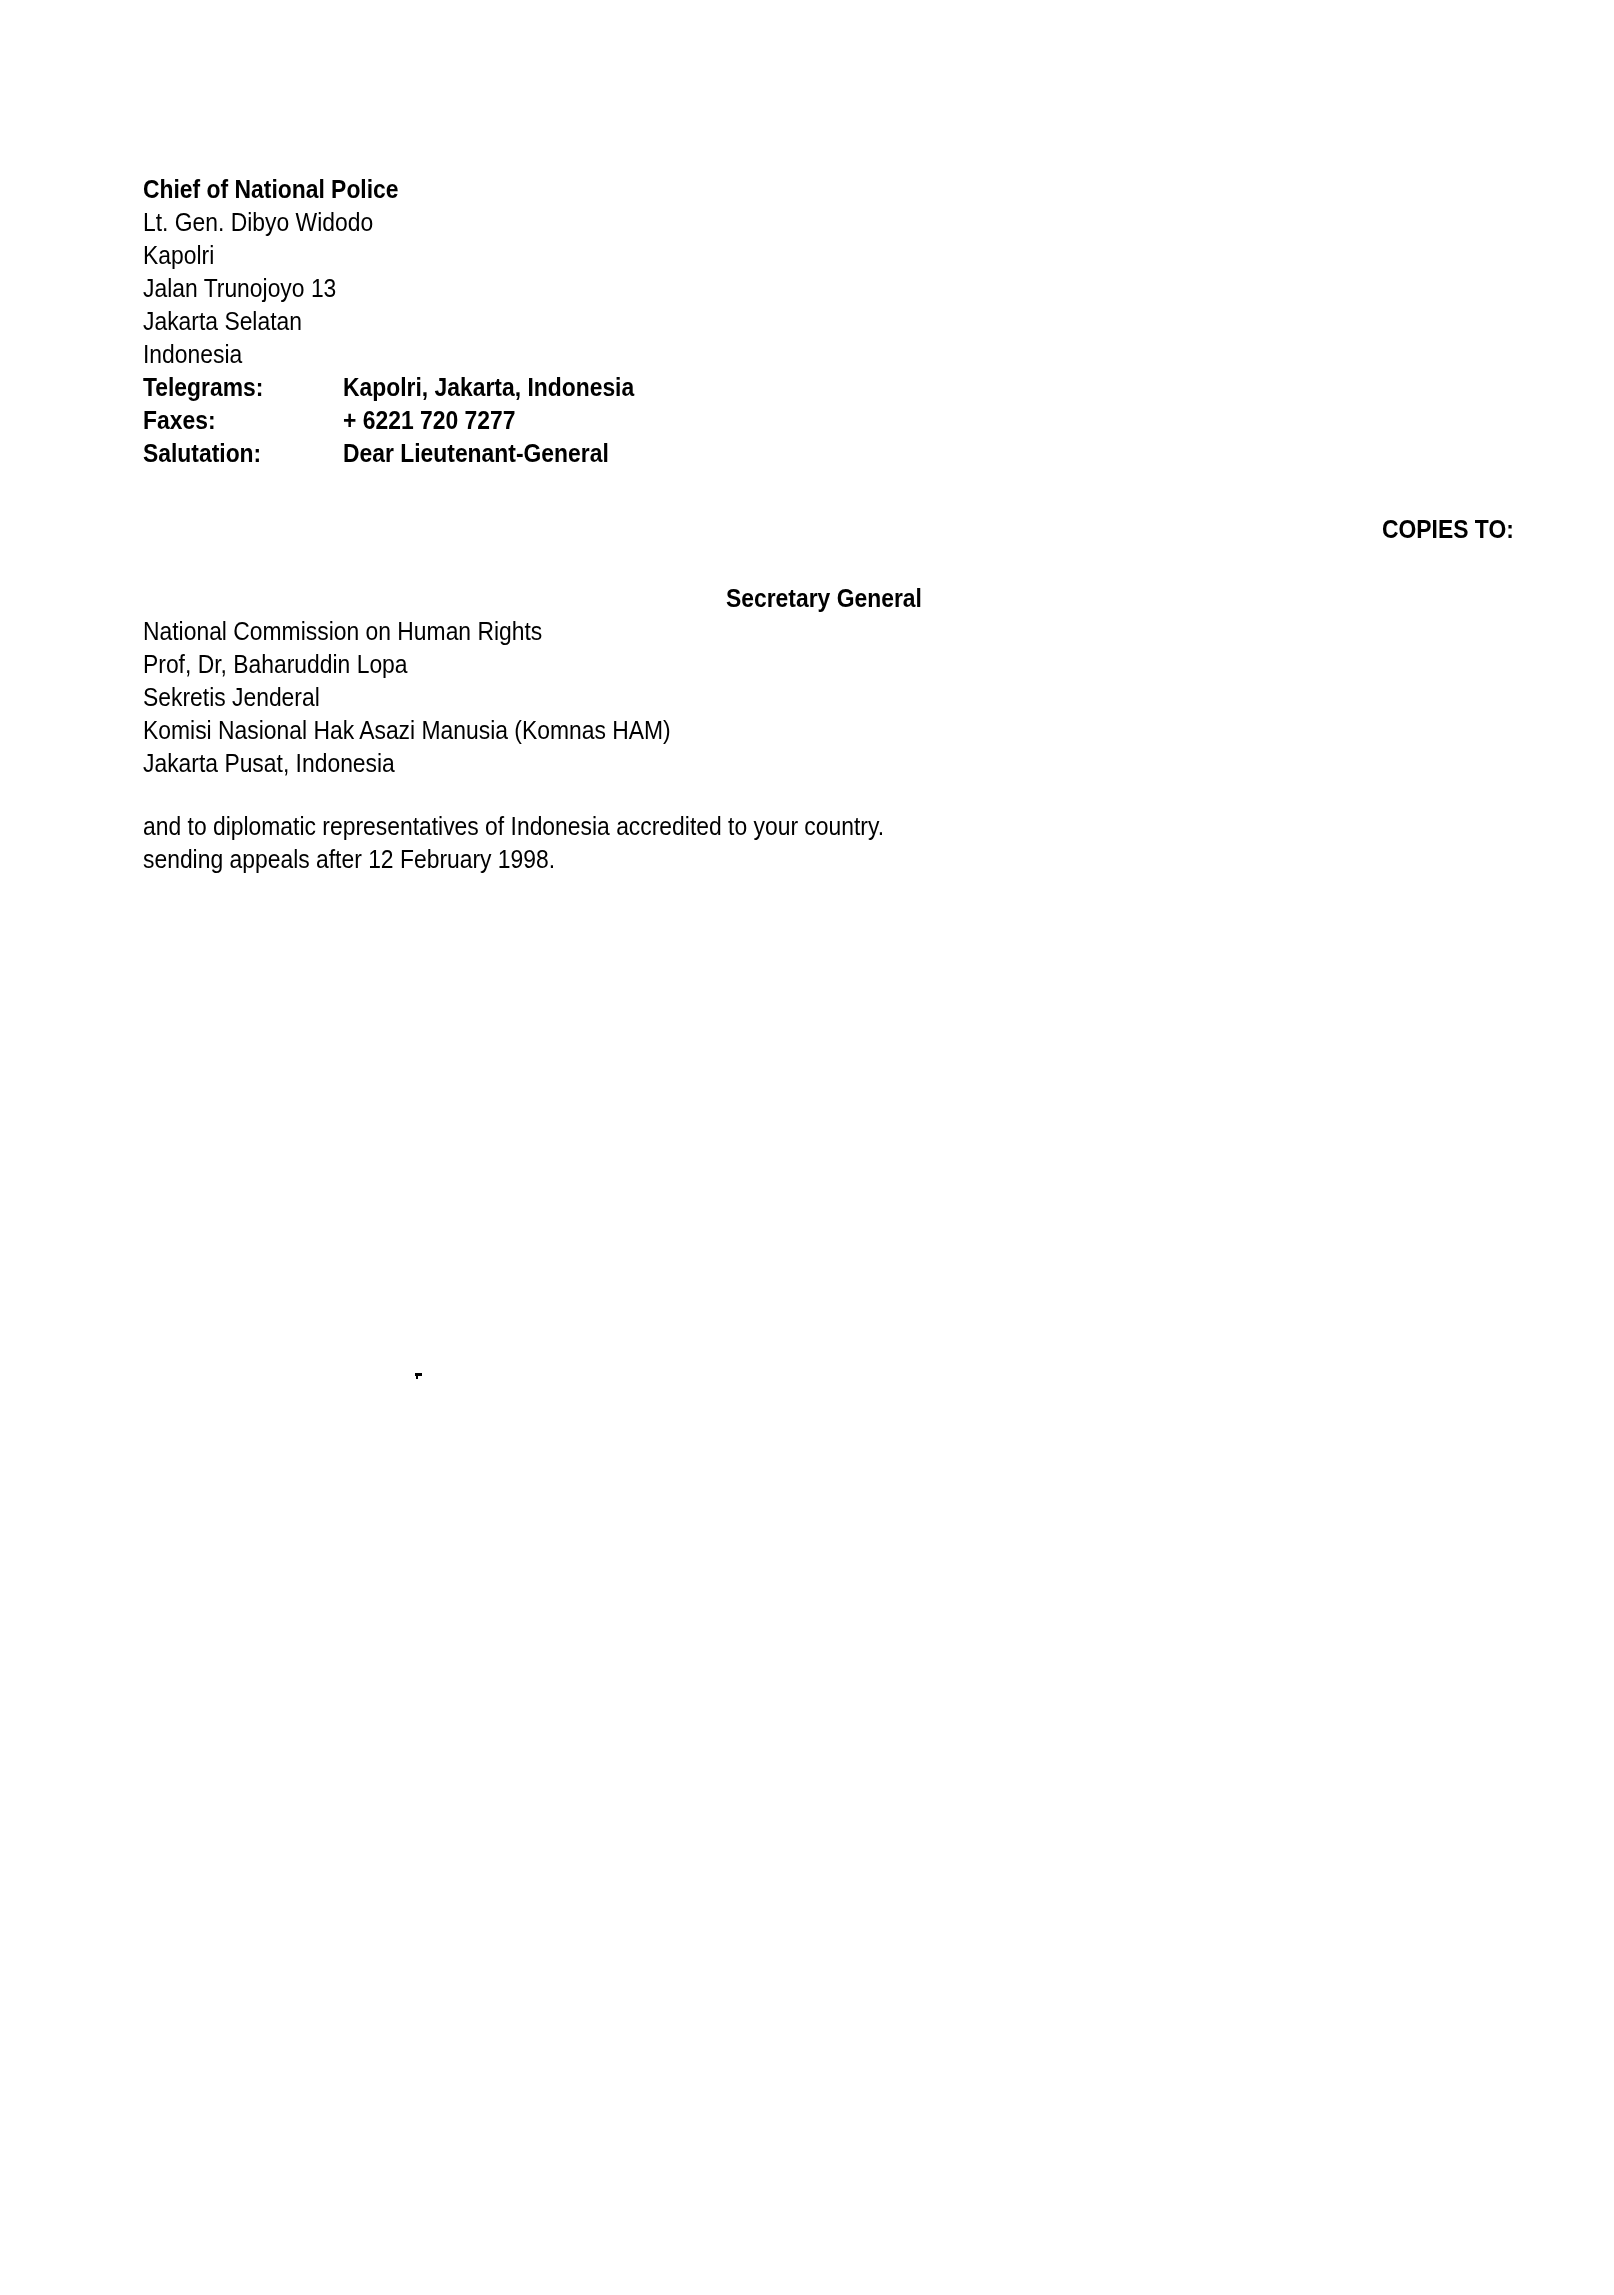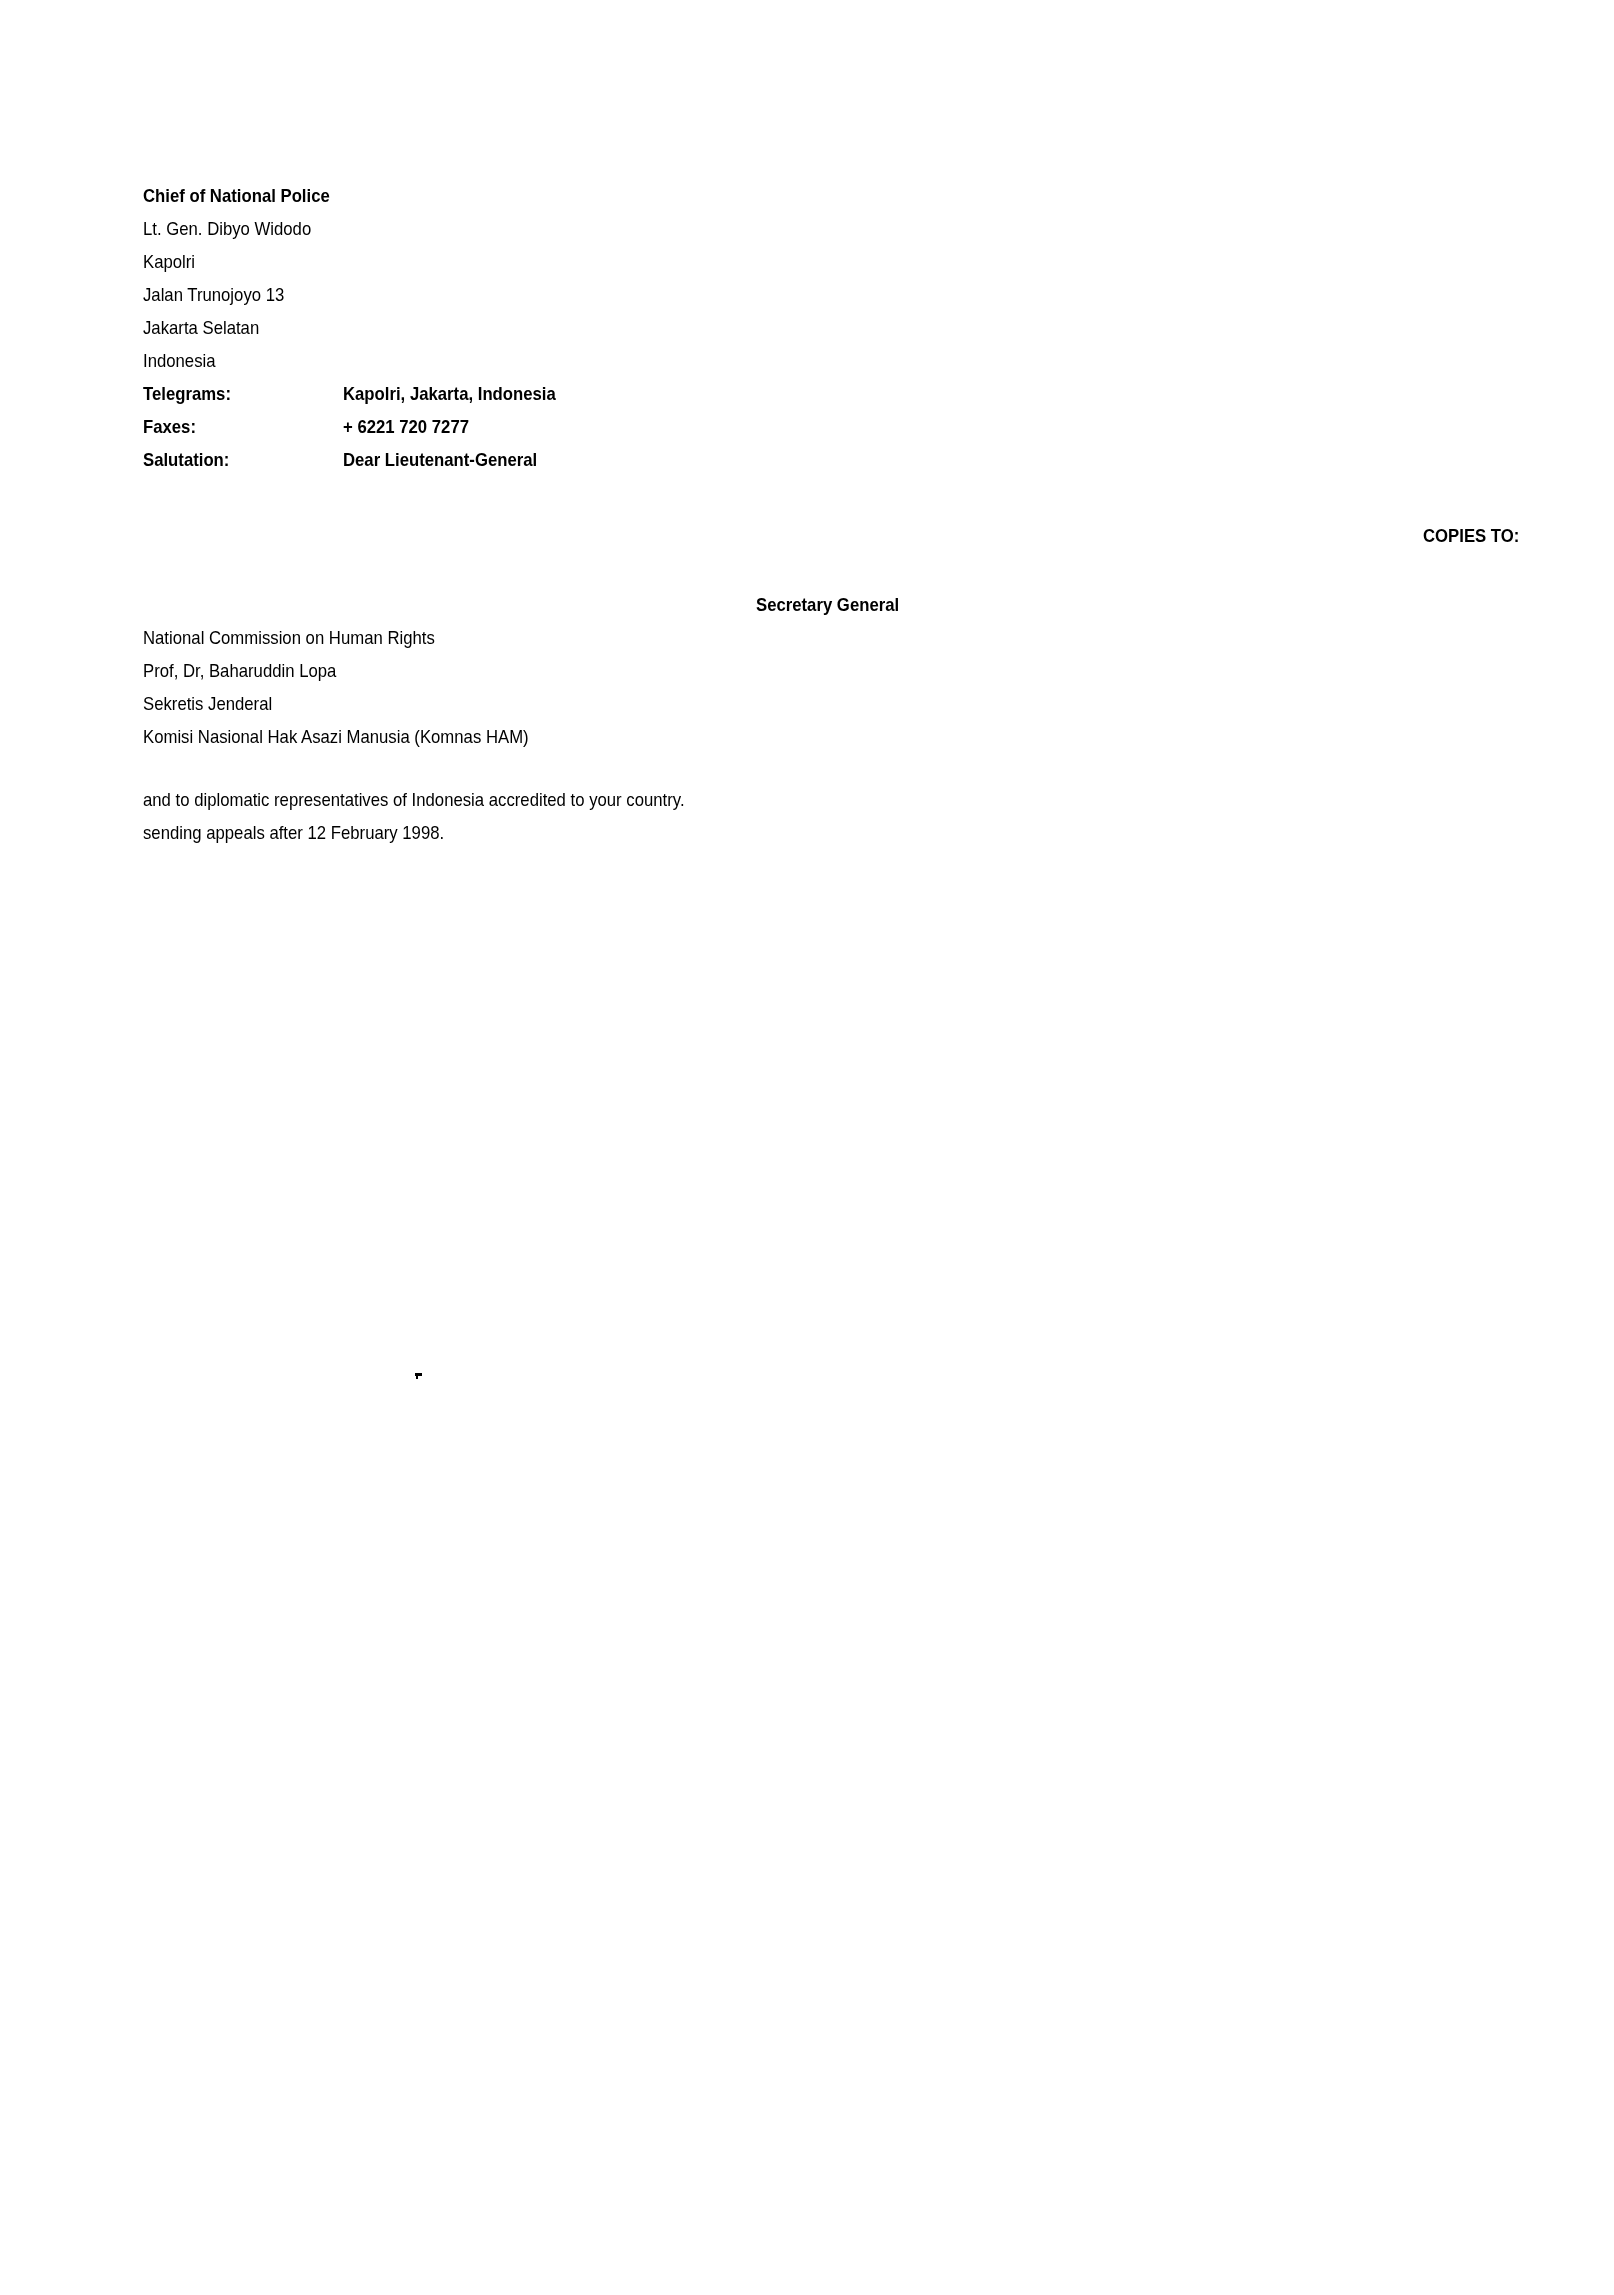--- a/index.html
+++ b/index.html
@@ -11,23 +11,23 @@
     height: 2295px;
     background: #ffffff;
     color: #000000;
     font-family: "Liberation Sans", sans-serif;
     position: relative;
     overflow: hidden;
   }
   .sheet {
     position: absolute;
     left: 143px;
-    top: 179px;
+    top: 173px;
     width: 1389px;
-    font-size: 19px;
+    font-size: 26px;
   }
   .line {
     height: 33px;
     line-height: 33px;
     white-space: nowrap;
     position: relative;
   }
   
   .t {
     display: inline-block;
@@ -96,20 +96,21 @@
     <span class="t bold">COPIES TO:</span>
   </div>
 
   <div class="line gap-block">
     <span class="t bold">Secretary General</span>
   </div>
   <div class="line"><span class="t">National Commission on Human Rights</span></div>
   <div class="line"><span class="t">Prof, Dr, Baharuddin Lopa</span></div>
   <div class="line"><span class="t">Sekretis Jenderal</span></div>
   <div class="line"><span class="t">Komisi Nasional Hak Asazi Manusia (Komnas HAM)</span></div>
+  <div class="line"><span class="t">Jakarta Pusat, Indonesia</span></div>
 
   <div class="line gap-para">
     <span class="t">and to diplomatic representatives of Indonesia accredited to your country.</span>
   </div>
 
   <div class="line">
     <span class="t">sending appeals after 12 February 1998.</span>
   </div>
 
 </div>

